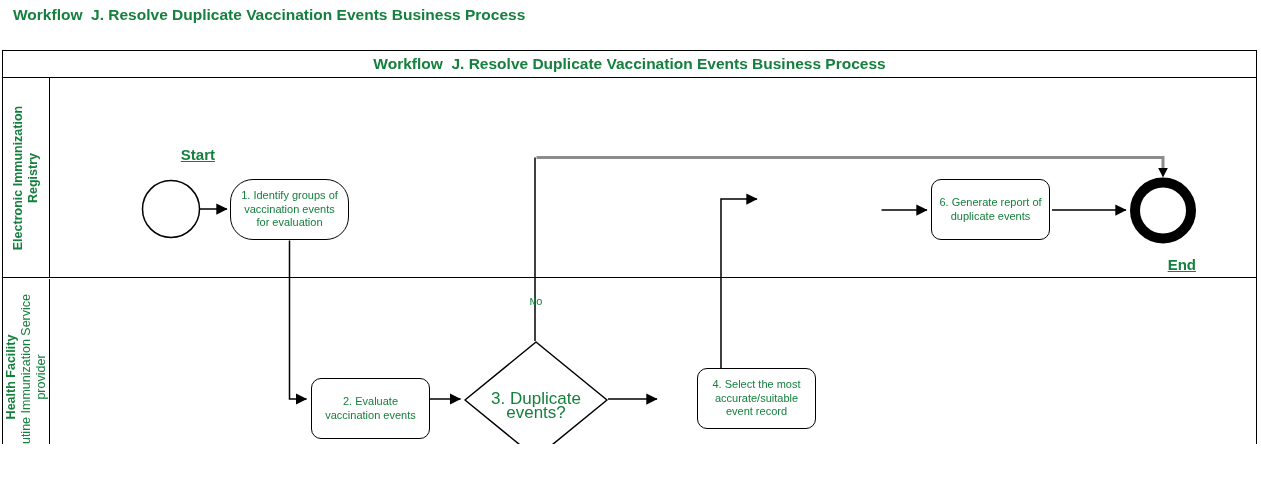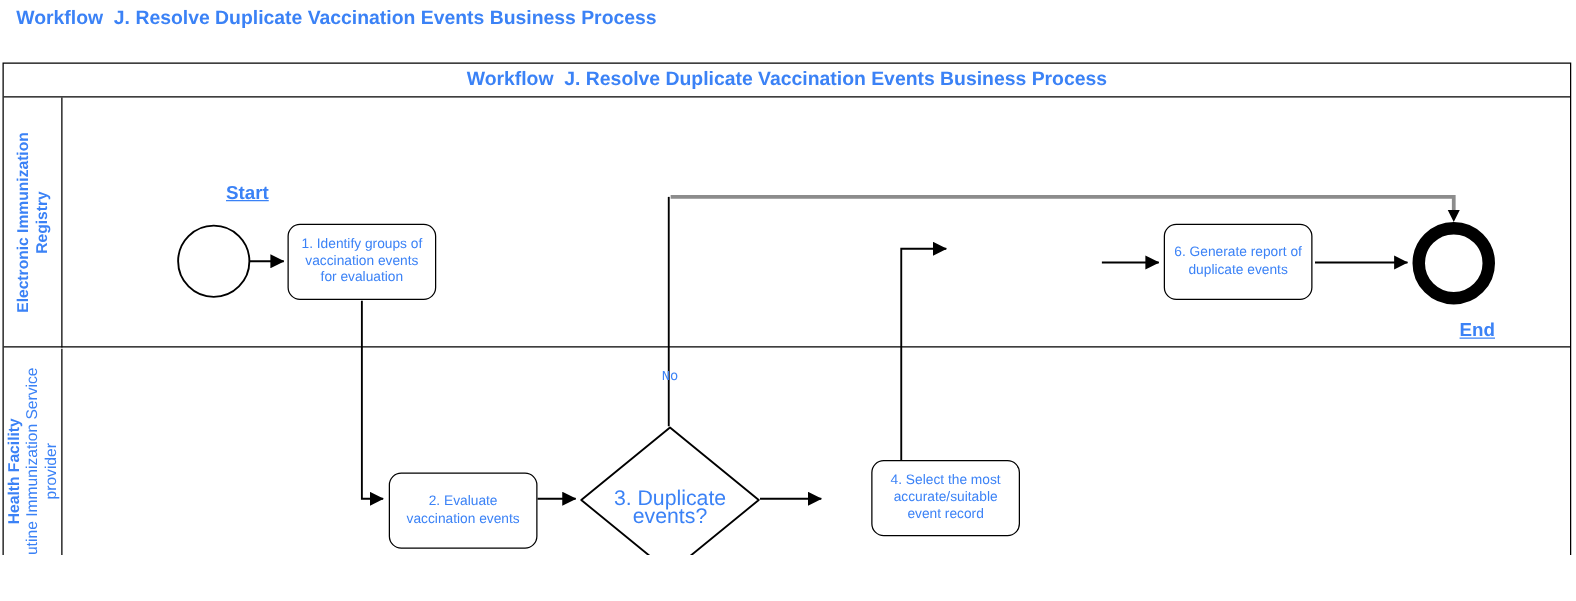--- a/index.html
+++ b/index.html
@@ -1,17 +1,17 @@
 <!DOCTYPE html>
 <html><head>
 <meta charset="utf-8">
 <style>
   * { margin:0; padding:0; box-sizing:border-box; }
   body { background:#ffffff; font-family:"Liberation Sans", sans-serif; }
-  .page { position:relative; width:1261px; height:444px; background:#ffffff; overflow:hidden; color:#3b82f6; }
+  .page { position:relative; width:1261px; height:444px; background:#ffffff; overflow:hidden; color:#15803d; }
 
   .page-title { position:absolute; left:13px; top:6px; font-size:15.5px; font-weight:bold; white-space:pre; }
 
   .pool { position:absolute; left:2px; top:50px; width:1255px; height:427px; border:1.5px solid #000; }
   .pool-title-band { position:absolute; left:0; right:0; top:0; height:27px; border-bottom:1.5px solid #000;
                      display:flex; align-items:center; justify-content:center; }
   .pool-title { font-size:15.5px; font-weight:bold; white-space:pre; }
 
   .lane-divider { position:absolute; left:0; right:0; top:226px; border-top:1.5px solid #000; }
 
@@ -21,21 +21,21 @@
   .rot { position:absolute; left:50%; top:50%; width:190px;
          transform:translate(-50%,-50%) rotate(-90deg);
          text-align:center; font-size:12.5px; line-height:1.18; }
   .rot .bold { font-weight:bold; white-space:pre-line; }
 
   .edges { position:absolute; left:0; top:0; width:1261px; height:481px; pointer-events:none; }
 
   .task { position:absolute; width:119px; height:61px; border:1.5px solid #000; border-radius:10px;
           background:#fff; display:flex; align-items:center; justify-content:center;
           text-align:center; font-size:11px; line-height:1.27; white-space:pre-line; padding:2px; }
-  .t1 { left:230px; top:179px; }
+  .t1 { left:230px; top:179px;border-radius:23px; }
   .t2 { left:311px; top:368px;margin-top:10px; }
   .t4 { left:697px; top:368px; }
   .t5 { left:761px; top:179px; }
   .t6 { left:931px; top:179px;align-items:center; }
 
   .decision-label { position:absolute; left:466px; top:392px; width:140px; text-align:center;
                     font-size:17px; line-height:14px; }
 
   .event-label { position:absolute; font-size:15px; font-weight:bold; text-align:right; width:70px;text-decoration:underline; }
   .start-label { left:145px; top:146px; }

